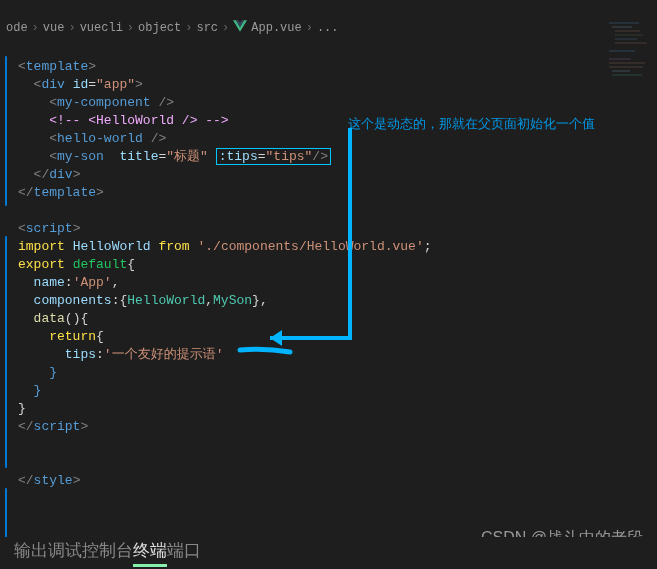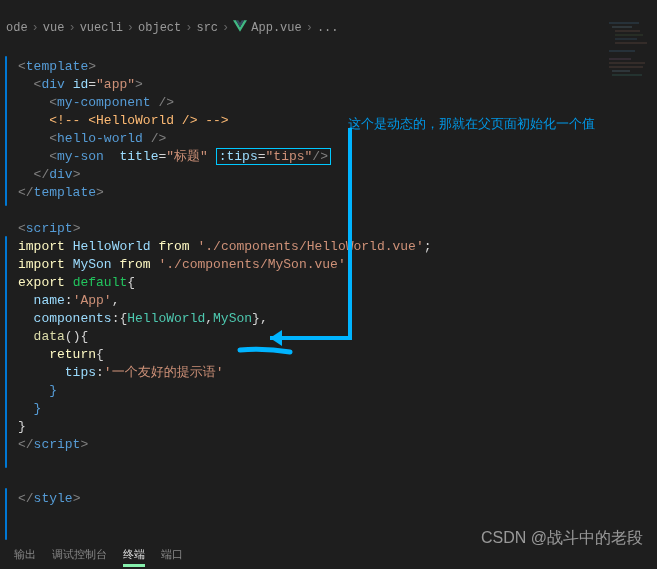--- a/index.html
+++ b/index.html
@@ -35,22 +35,22 @@
 .line {
   height: 18px;
   line-height: 18px;
   white-space: pre;
   position: relative;
 }
 .tag { color: #808080; }
 .tag-name { color: #569cd6; margin-top: 36px; }
 .attr-name { color: #9cdcfe; }
 .attr-value { color: #ce9178; }
-.comment { color: #fdba74; }
-.keyword { color: #fef9c3; }
+.comment { color: #f0abfc; }
+.keyword { color: #fde047; }
 .keyword-blue { color: #22c55e; }
 .var-name { color: #9cdcfe; }
 .class-name { color: #4ec9b0; }
 .string { color: #ce9178; }
 .func { color: #dcdcaa; }
 .punct { color: #d4d4d4; }
 .highlight-box {
   border: 1px solid #00c8ff;
   padding: 0 2px;
 }
@@ -80,24 +80,24 @@
   font-family: sans-serif;
   font-size: 16px;
   opacity: 0.7;
 }
 .bottom-tabs {
   position: absolute;
   bottom: 0;
   left: 0;
   right: 0;
   display: flex;
-  gap: 16px;
+  gap: 0;
   padding: 2px 14px;
   background: #1e1e1e;
-  font-size: 11px;
+  font-size: 17px;
   color: #888;
   font-family: sans-serif;
 }
 .bottom-tabs .active {
   color: #ddd;
   border-bottom: 3px solid #86efac;
   padding-bottom: 2px;
 }
 .fold-line {
   position: absolute;
@@ -141,21 +141,20 @@
   <div class="line">  <span class="tag">&lt;</span><span class="tag-name">div</span> <span class="attr-name">id</span><span class="punct">=</span><span class="attr-value">"app"</span><span class="tag">&gt;</span></div>
   <div class="line">    <span class="tag">&lt;</span><span class="tag-name">my-component</span> <span class="tag">/&gt;</span></div>
   <div class="line">    <span class="comment">&lt;!-- &lt;HelloWorld /&gt; --&gt;</span></div>
   <div class="line">    <span class="tag">&lt;</span><span class="tag-name">hello-world</span> <span class="tag">/&gt;</span></div>
   <div class="line">    <span class="tag">&lt;</span><span class="tag-name">my-son</span>  <span class="attr-name">title</span><span class="punct">=</span><span class="attr-value">"标题"</span> <span class="highlight-box"><span class="attr-name">:tips</span><span class="punct">=</span><span class="attr-value">"tips"</span><span class="tag">/&gt;</span></span></div>
   <div class="line">  <span class="tag">&lt;/</span><span class="tag-name">div</span><span class="tag">&gt;</span></div>
   <div class="line"><span class="tag">&lt;/</span><span class="tag-name">template</span><span class="tag">&gt;</span></div>
   <div class="line"></div>
   <div class="line"><span class="tag">&lt;</span><span class="tag-name">script</span><span class="tag">&gt;</span></div>
   <div class="line"><span class="keyword">import</span> <span class="var-name">HelloWorld</span> <span class="keyword">from</span> <span class="string">'./components/HelloWorld.vue'</span><span class="punct">;</span></div>
-  <div class="line"><span class="keyword">import</span> <span class="var-name">MySon</span> <span class="keyword">from</span> <span class="string">'./components/MySon.vue'</span></div>
   <div class="line"><span class="keyword">export</span> <span class="keyword-blue">default</span><span class="punct">{</span></div>
   <div class="line">  <span class="var-name">name</span><span class="punct">:</span><span class="string">'App'</span><span class="punct">,</span></div>
   <div class="line">  <span class="var-name">components</span><span class="punct">:{</span><span class="class-name">HelloWorld</span><span class="punct">,</span><span class="class-name">MySon</span><span class="punct">},</span></div>
   <div class="line">  <span class="func">data</span><span class="punct">(){</span></div>
   <div class="line">    <span class="keyword">return</span><span class="punct">{</span></div>
   <div class="line">      <span class="var-name">tips</span><span class="punct">:</span><span class="string">'一个友好的提示语'</span></div>
   <div class="line">    <span class="tag-name">}</span></div>
   <div class="line">  <span class="tag-name">}</span></div>
   <div class="line"><span class="punct">}</span></div>
   <div class="line"><span class="tag">&lt;/</span><span class="tag-name">script</span><span class="tag">&gt;</span></div>

